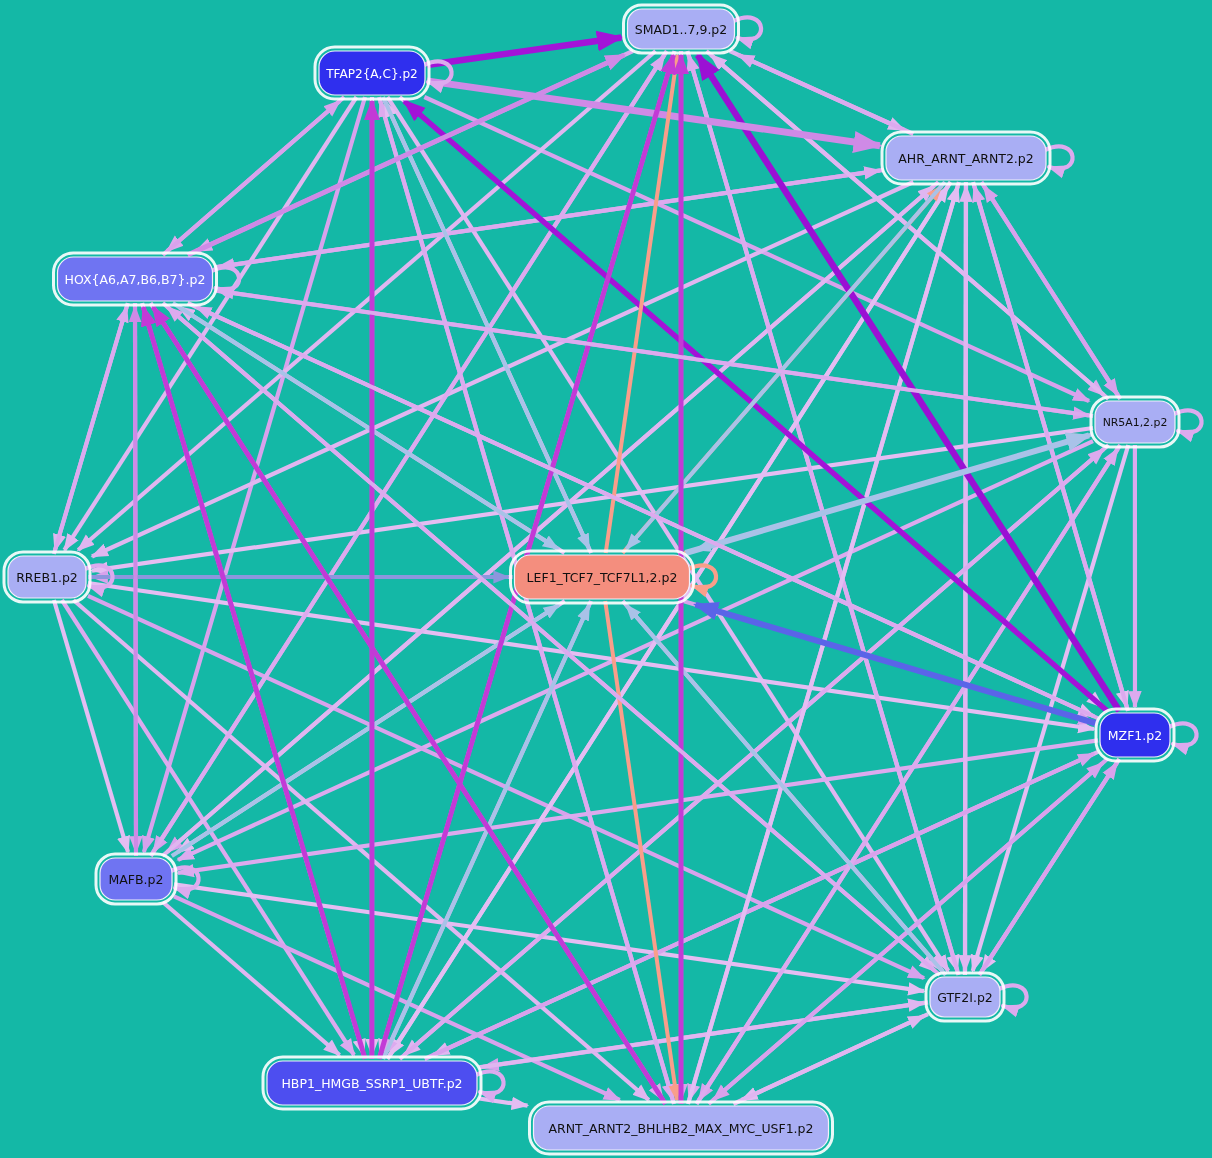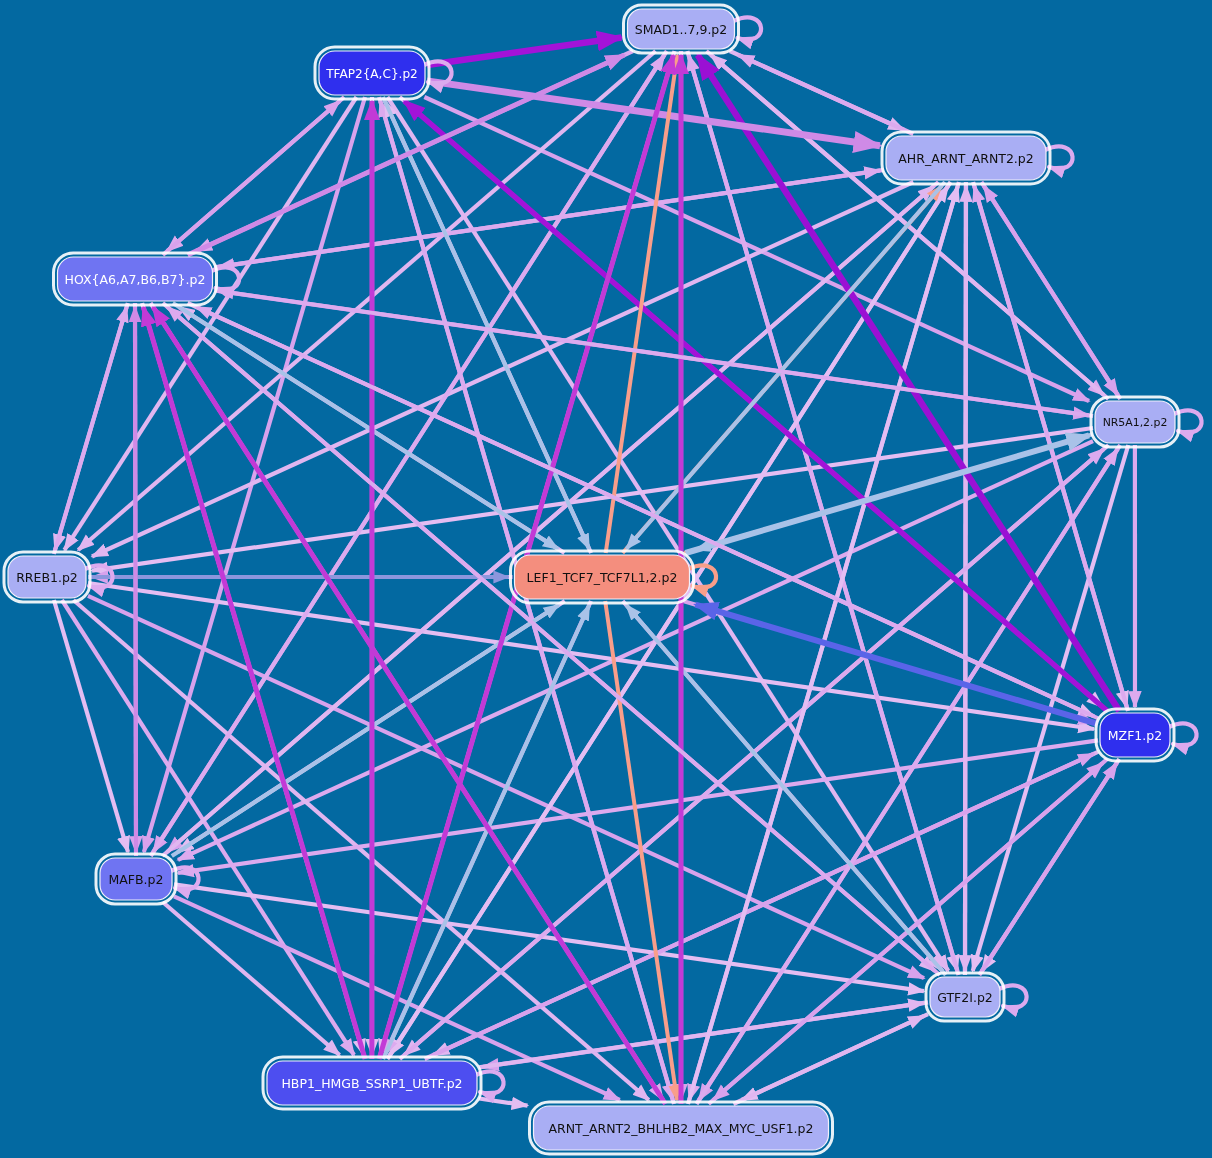--- a/index.html
+++ b/index.html
@@ -4,21 +4,21 @@
 <style>
   html, body {
     margin: 0;
     padding: 0;
     background: #ffffff;
   }
   #canvas-wrap {
     position: relative;
     width: 1212px;
     height: 1158px;
-    background: #0369a1;
+    background: #14b8a6;
     overflow: hidden;
   }
   svg#graph {
     display: block;
     width: 1212px;
     height: 1158px;
   }
   .node-rect {
     stroke: #f2f0fb;
     stroke-width: 1.2;

